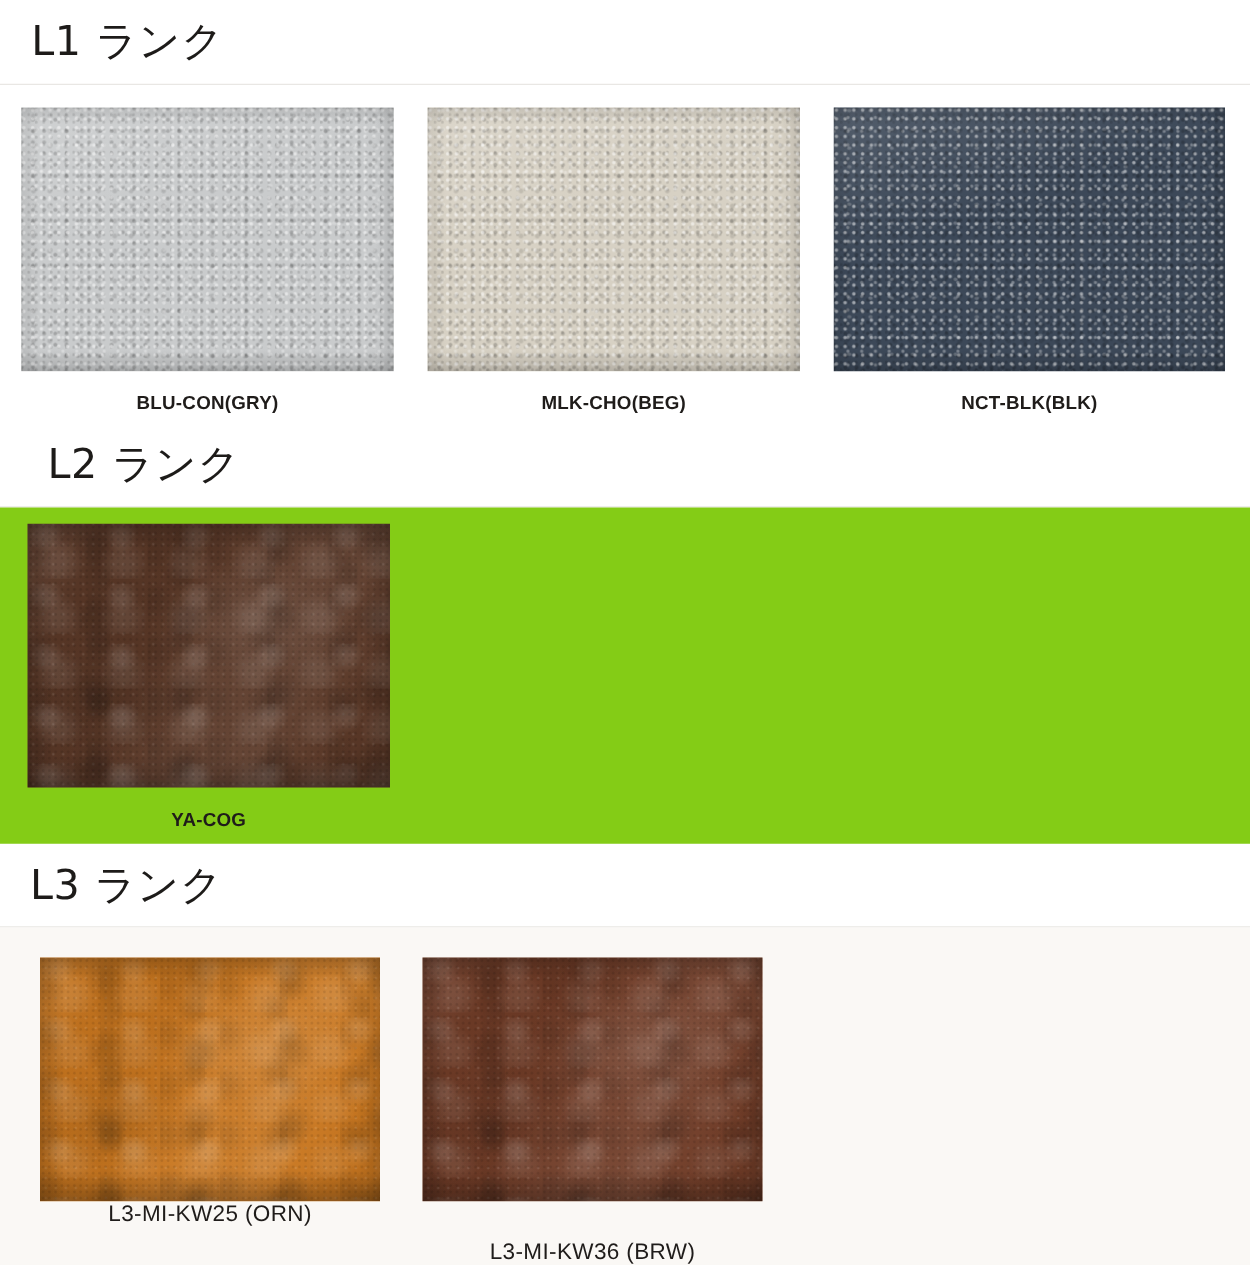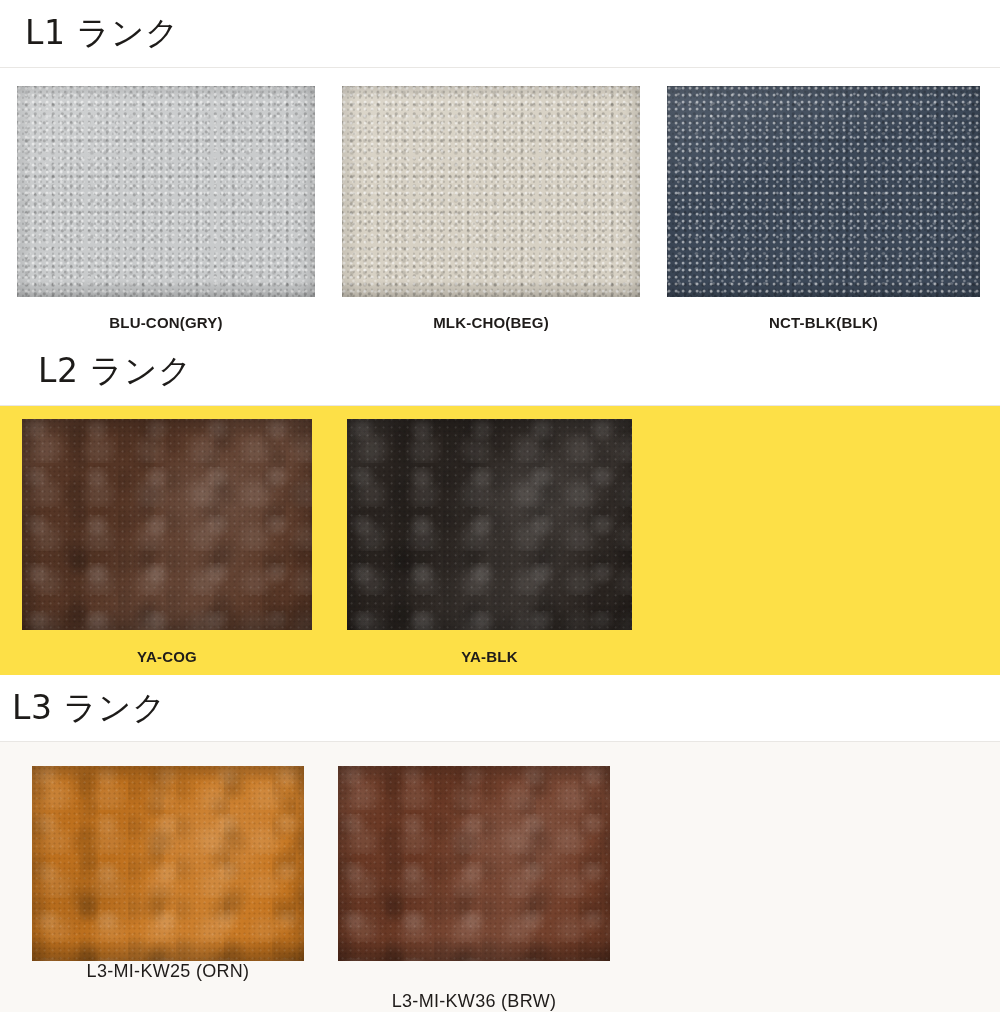--- a/index.html
+++ b/index.html
@@ -42,21 +42,21 @@
     width: 100%;
   }
 
   
   .swatch-band {
     position: relative;
     width: 100%;
     box-sizing: border-box;
   }
   .band-l1 { background: #ffffff; }
-  .band-l2 { background: #fde047; }
+  .band-l2 { background: #84cc16; }
   .band-l3 { background: #faf8f5; }
 
   .swatch-cell {
     position: relative;
     display: flex;
     flex-direction: column;
     align-items: center;
   }
 
   .swatch {
@@ -201,35 +201,26 @@
       <div class="swatch-cell" style="position:absolute; left:22px; top:13px;">
         <div class="swatch" style="width:290px; height:211px; background-color:#5a3827;">
           <div class="tex crease"></div>
           <div class="tex mottle"></div>
           <div class="tex speckle"></div>
           <div class="tex vignette"></div>
         </div>
         <div class="swatch-label" style="margin-top:18px;">YA-COG</div>
       </div>
 
-      <div class="swatch-cell" style="position:absolute; left:347px; top:13px;">
-        <div class="swatch" style="width:285px; height:211px; background-color:#2b2521;">
-          <div class="tex crease"></div>
-          <div class="tex mottle"></div>
-          <div class="tex speckle"></div>
-          <div class="tex vignette"></div>
-        </div>
-        <div class="swatch-label" style="margin-top:18px;">YA-BLK</div>
-      </div>
 
     </div>
   </div>
 
   <div style="position:absolute; left:0; top:675px; width:1000px;">
-    <h2 class="rank-heading" style="position:absolute; left:0; top:16px;padding-left:12px;">L3 ランク</h2>
+    <h2 class="rank-heading" style="position:absolute; left:12px; top:16px;padding-left:12px;">L3 ランク</h2>
     <div class="heading-rule" style="position:absolute; left:0; top:66px;"></div>
 
     <div class="swatch-band band-l3" style="position:absolute; left:0; top:67px; height:270px;">
 
       <div class="swatch-cell" style="position:absolute; left:32px; top:24px;">
         <div class="swatch" style="width:272px; height:195px; background-color:#c8761f;">
           <div class="tex crease"></div>
           <div class="tex mottle"></div>
           <div class="tex speckle"></div>
           <div class="tex vignette"></div>

